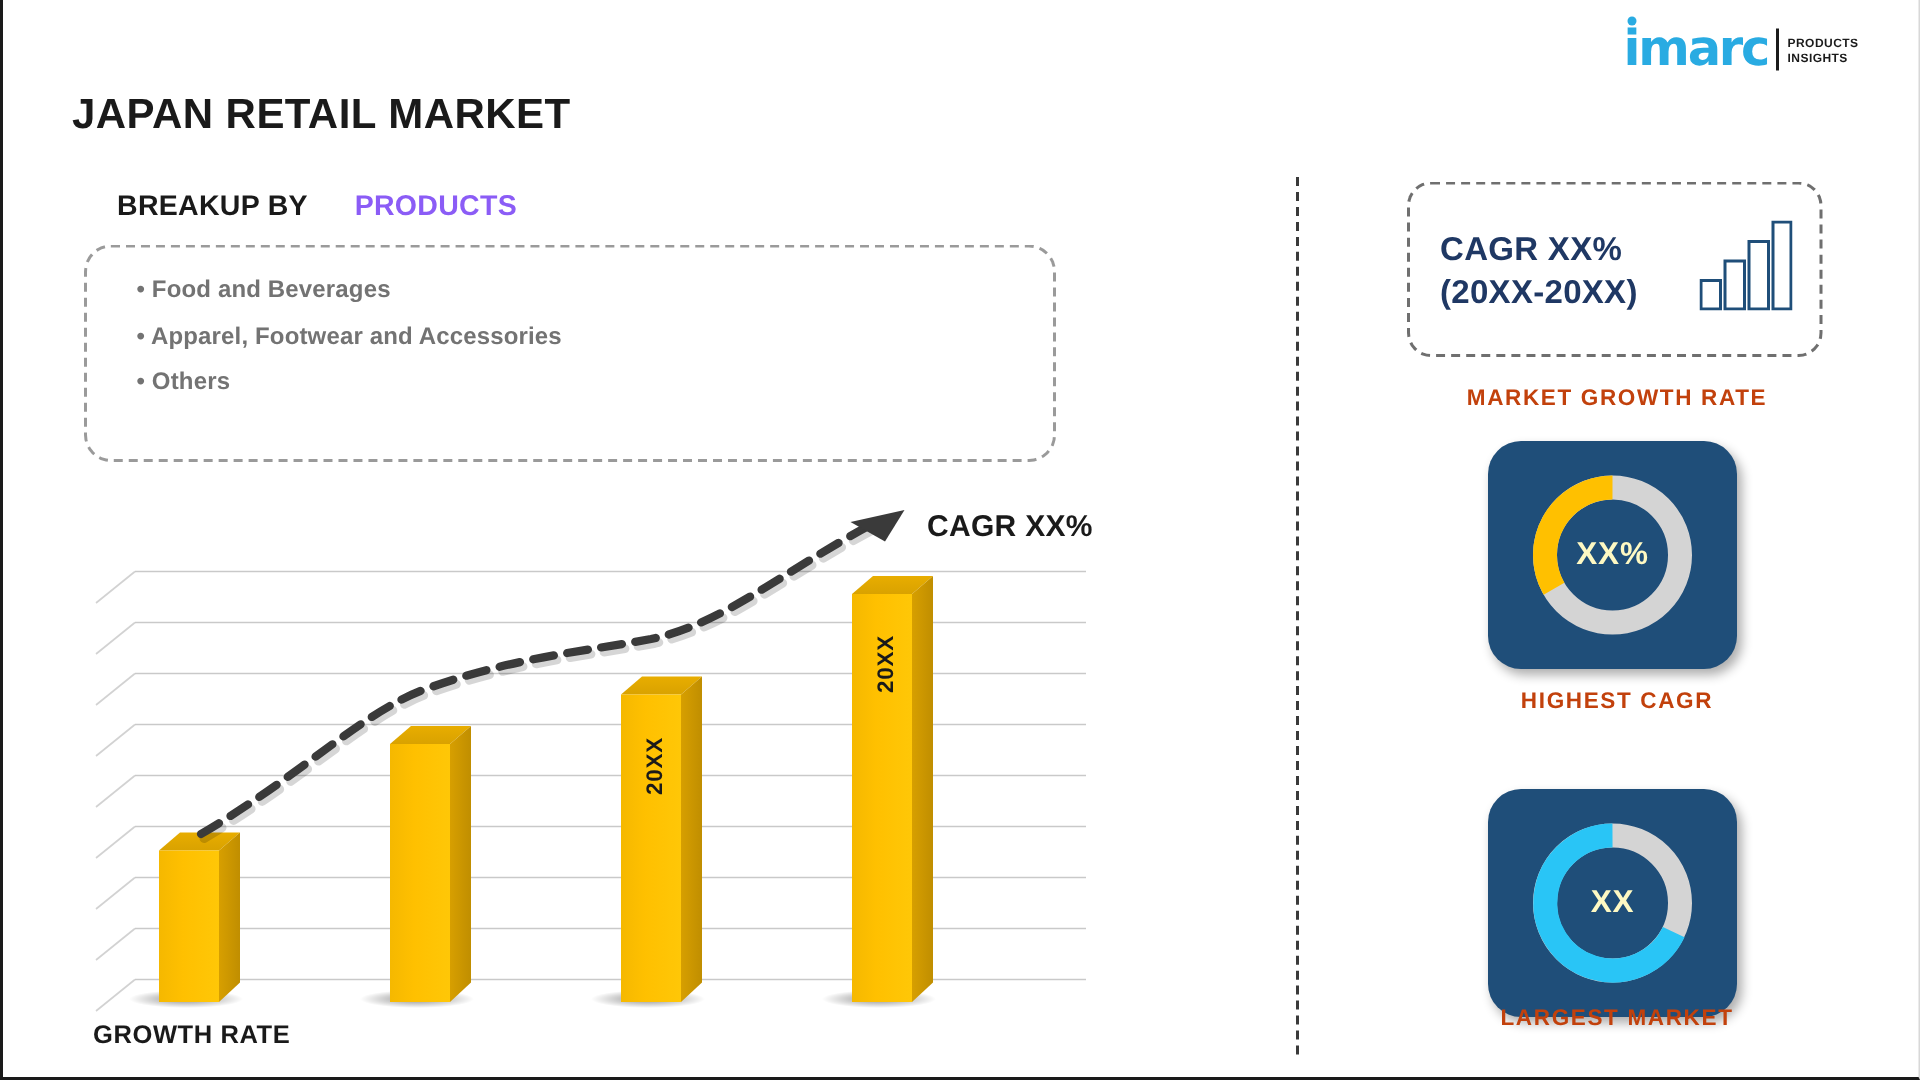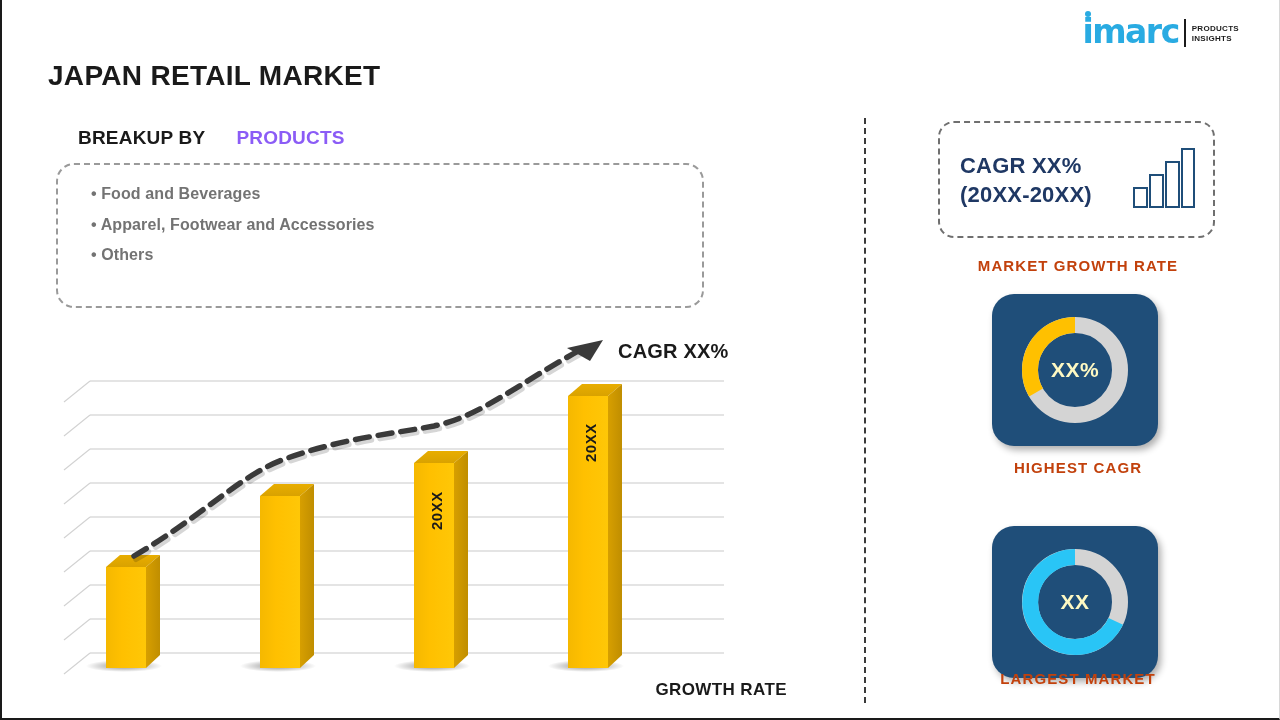--- a/index.html
+++ b/index.html
@@ -39,21 +39,21 @@
   }
   .bullet{font-size:16px;font-weight:700;color:#737373;line-height:30.5px;letter-spacing:.1px;}
 
   
   .divider{position:absolute;left:862px;top:118px;width:0;height:585px;border-left:2px dashed #3a3a3a;}
 
   
   .chart{position:absolute;left:60px;top:330px;width:690px;height:370px;}
   .chart svg{position:absolute;left:0;top:0;}
   .chart-xlabel{
-    position:absolute;left:0;top:350px;width:725px;text-align:right;
+    position:absolute;left:0;top:350px;width:725px;text-align:left;
     font-size:17px;font-weight:700;color:#1a1a1a;letter-spacing:.4px;
   }
   .cagr-arrow-label{
     position:absolute;left:556px;top:10px;
     font-size:20px;font-weight:700;color:#1a1a1a;letter-spacing:.2px;
   }
   .bar-label{
     position:absolute;font-size:15px;font-weight:700;color:#1a1a1a;
     transform:rotate(-90deg);transform-origin:left top;white-space:nowrap;letter-spacing:.5px;
   }

